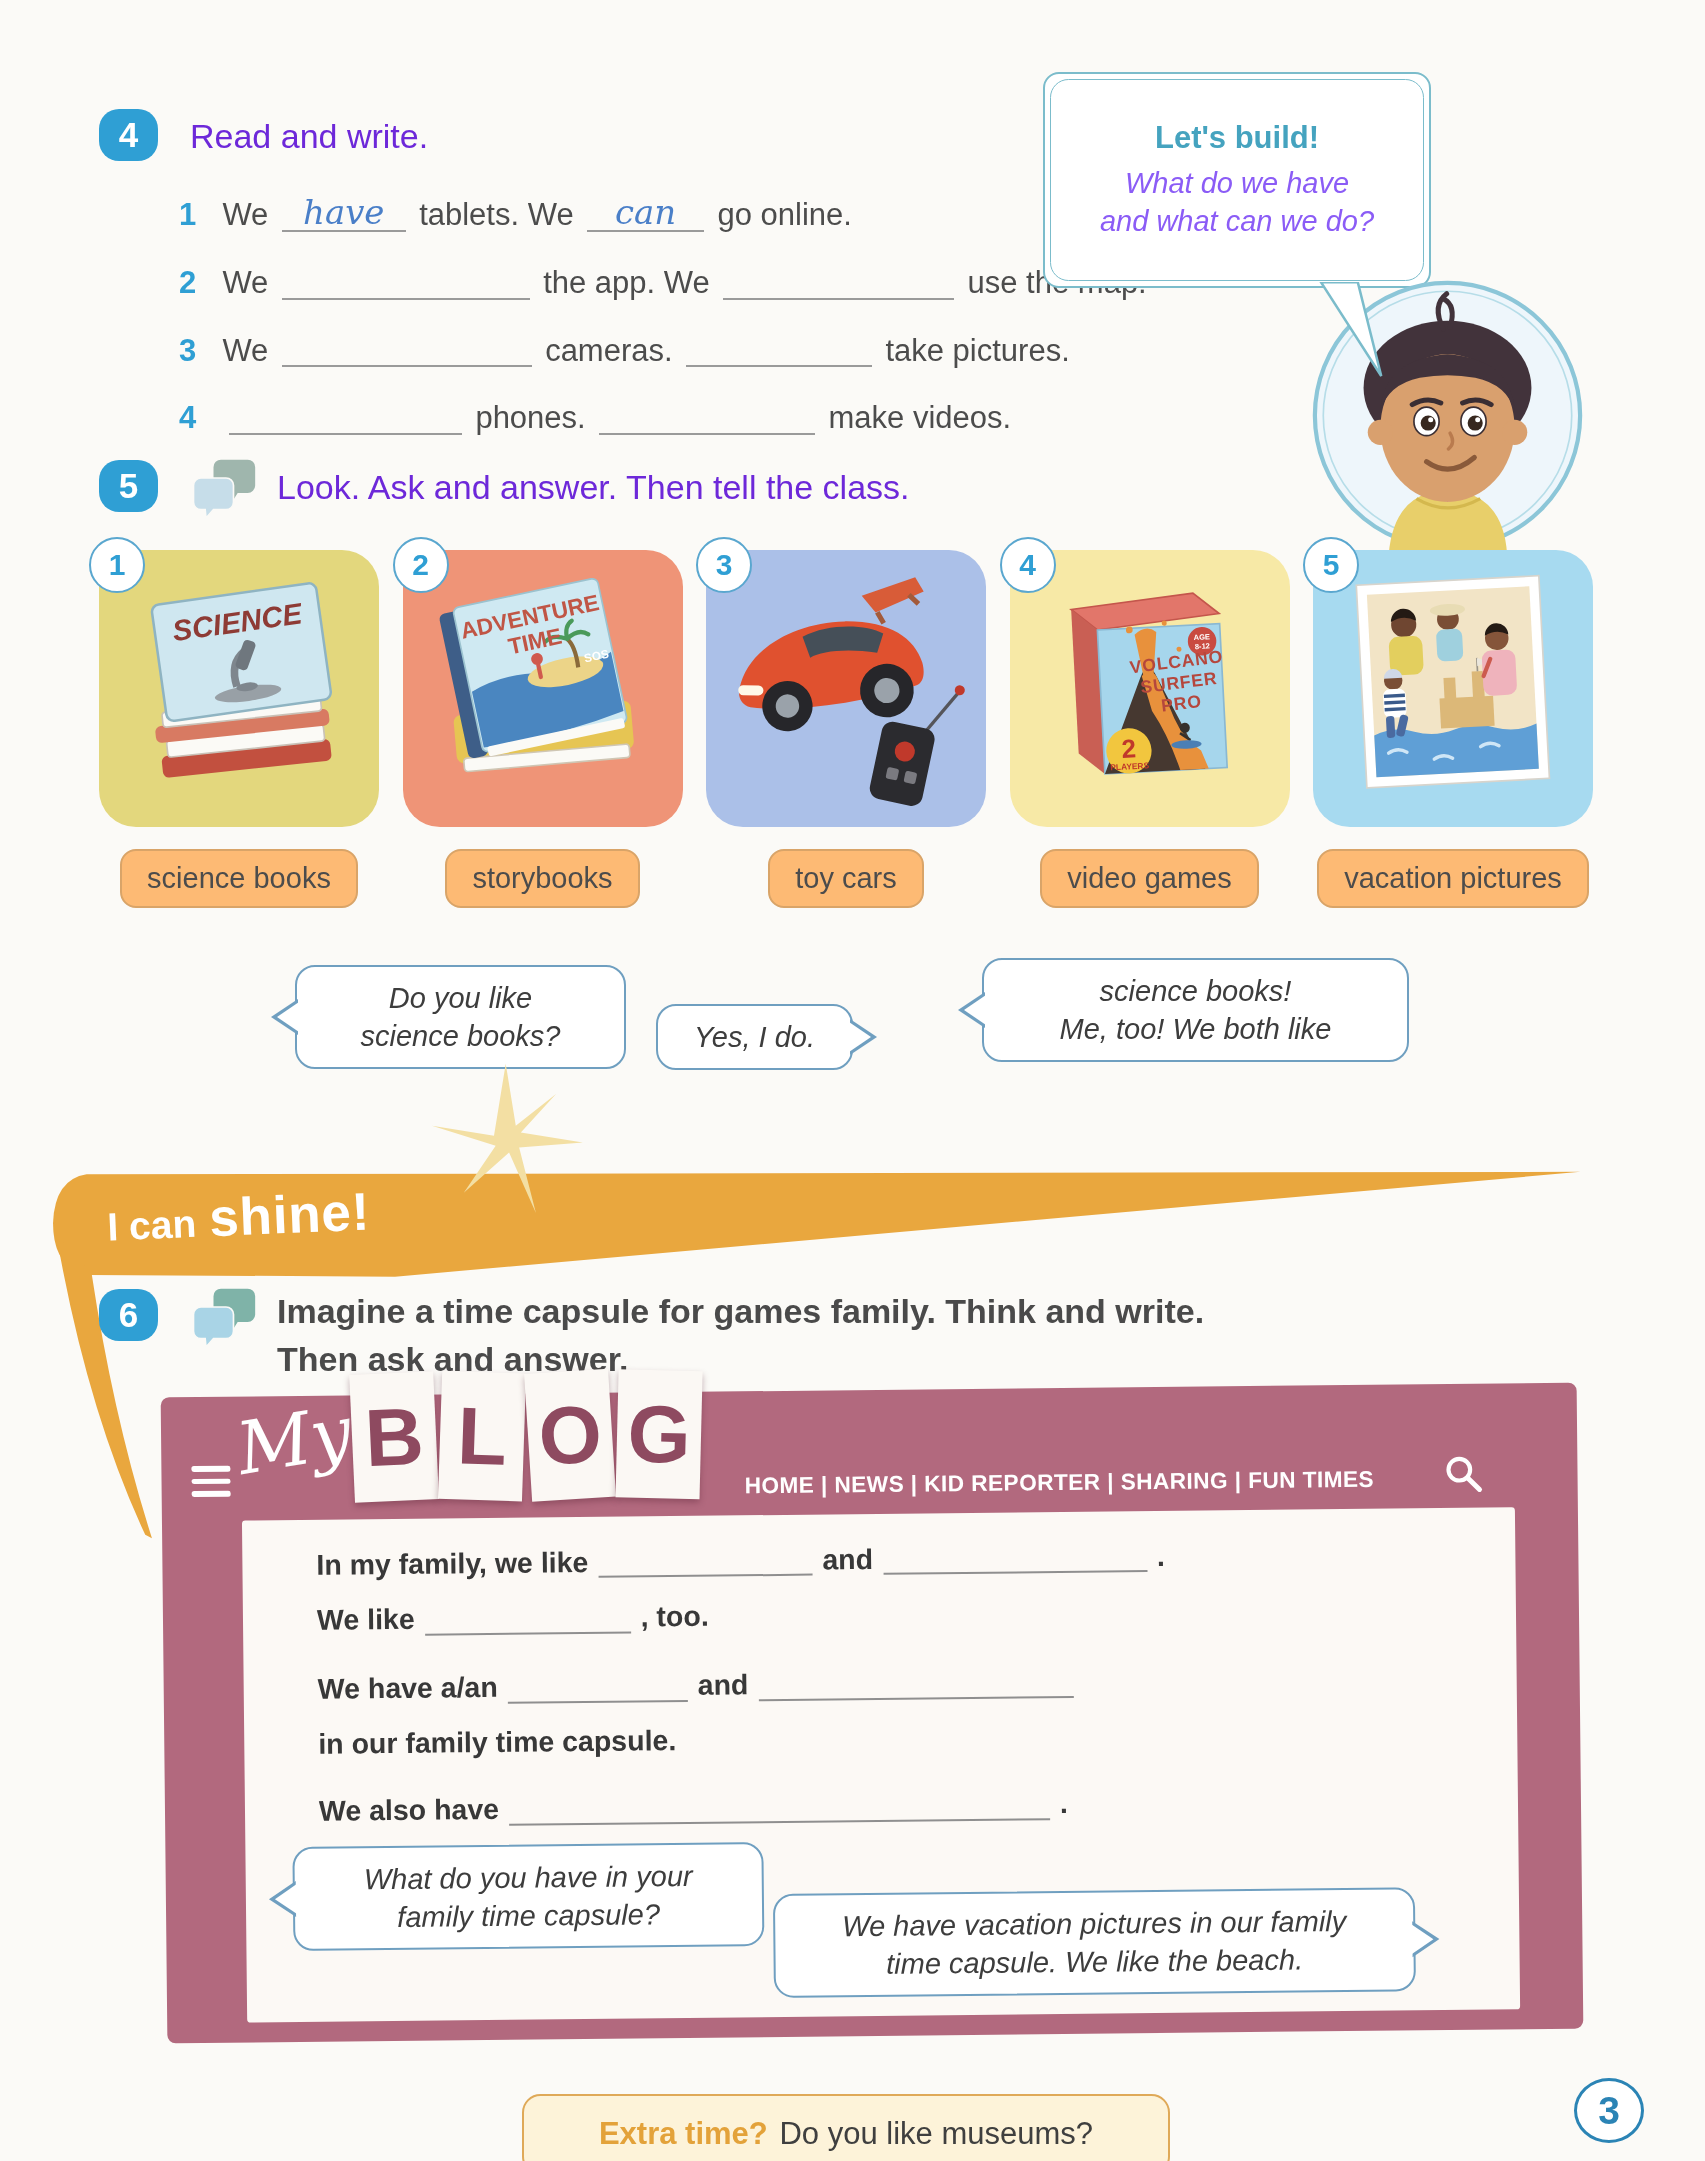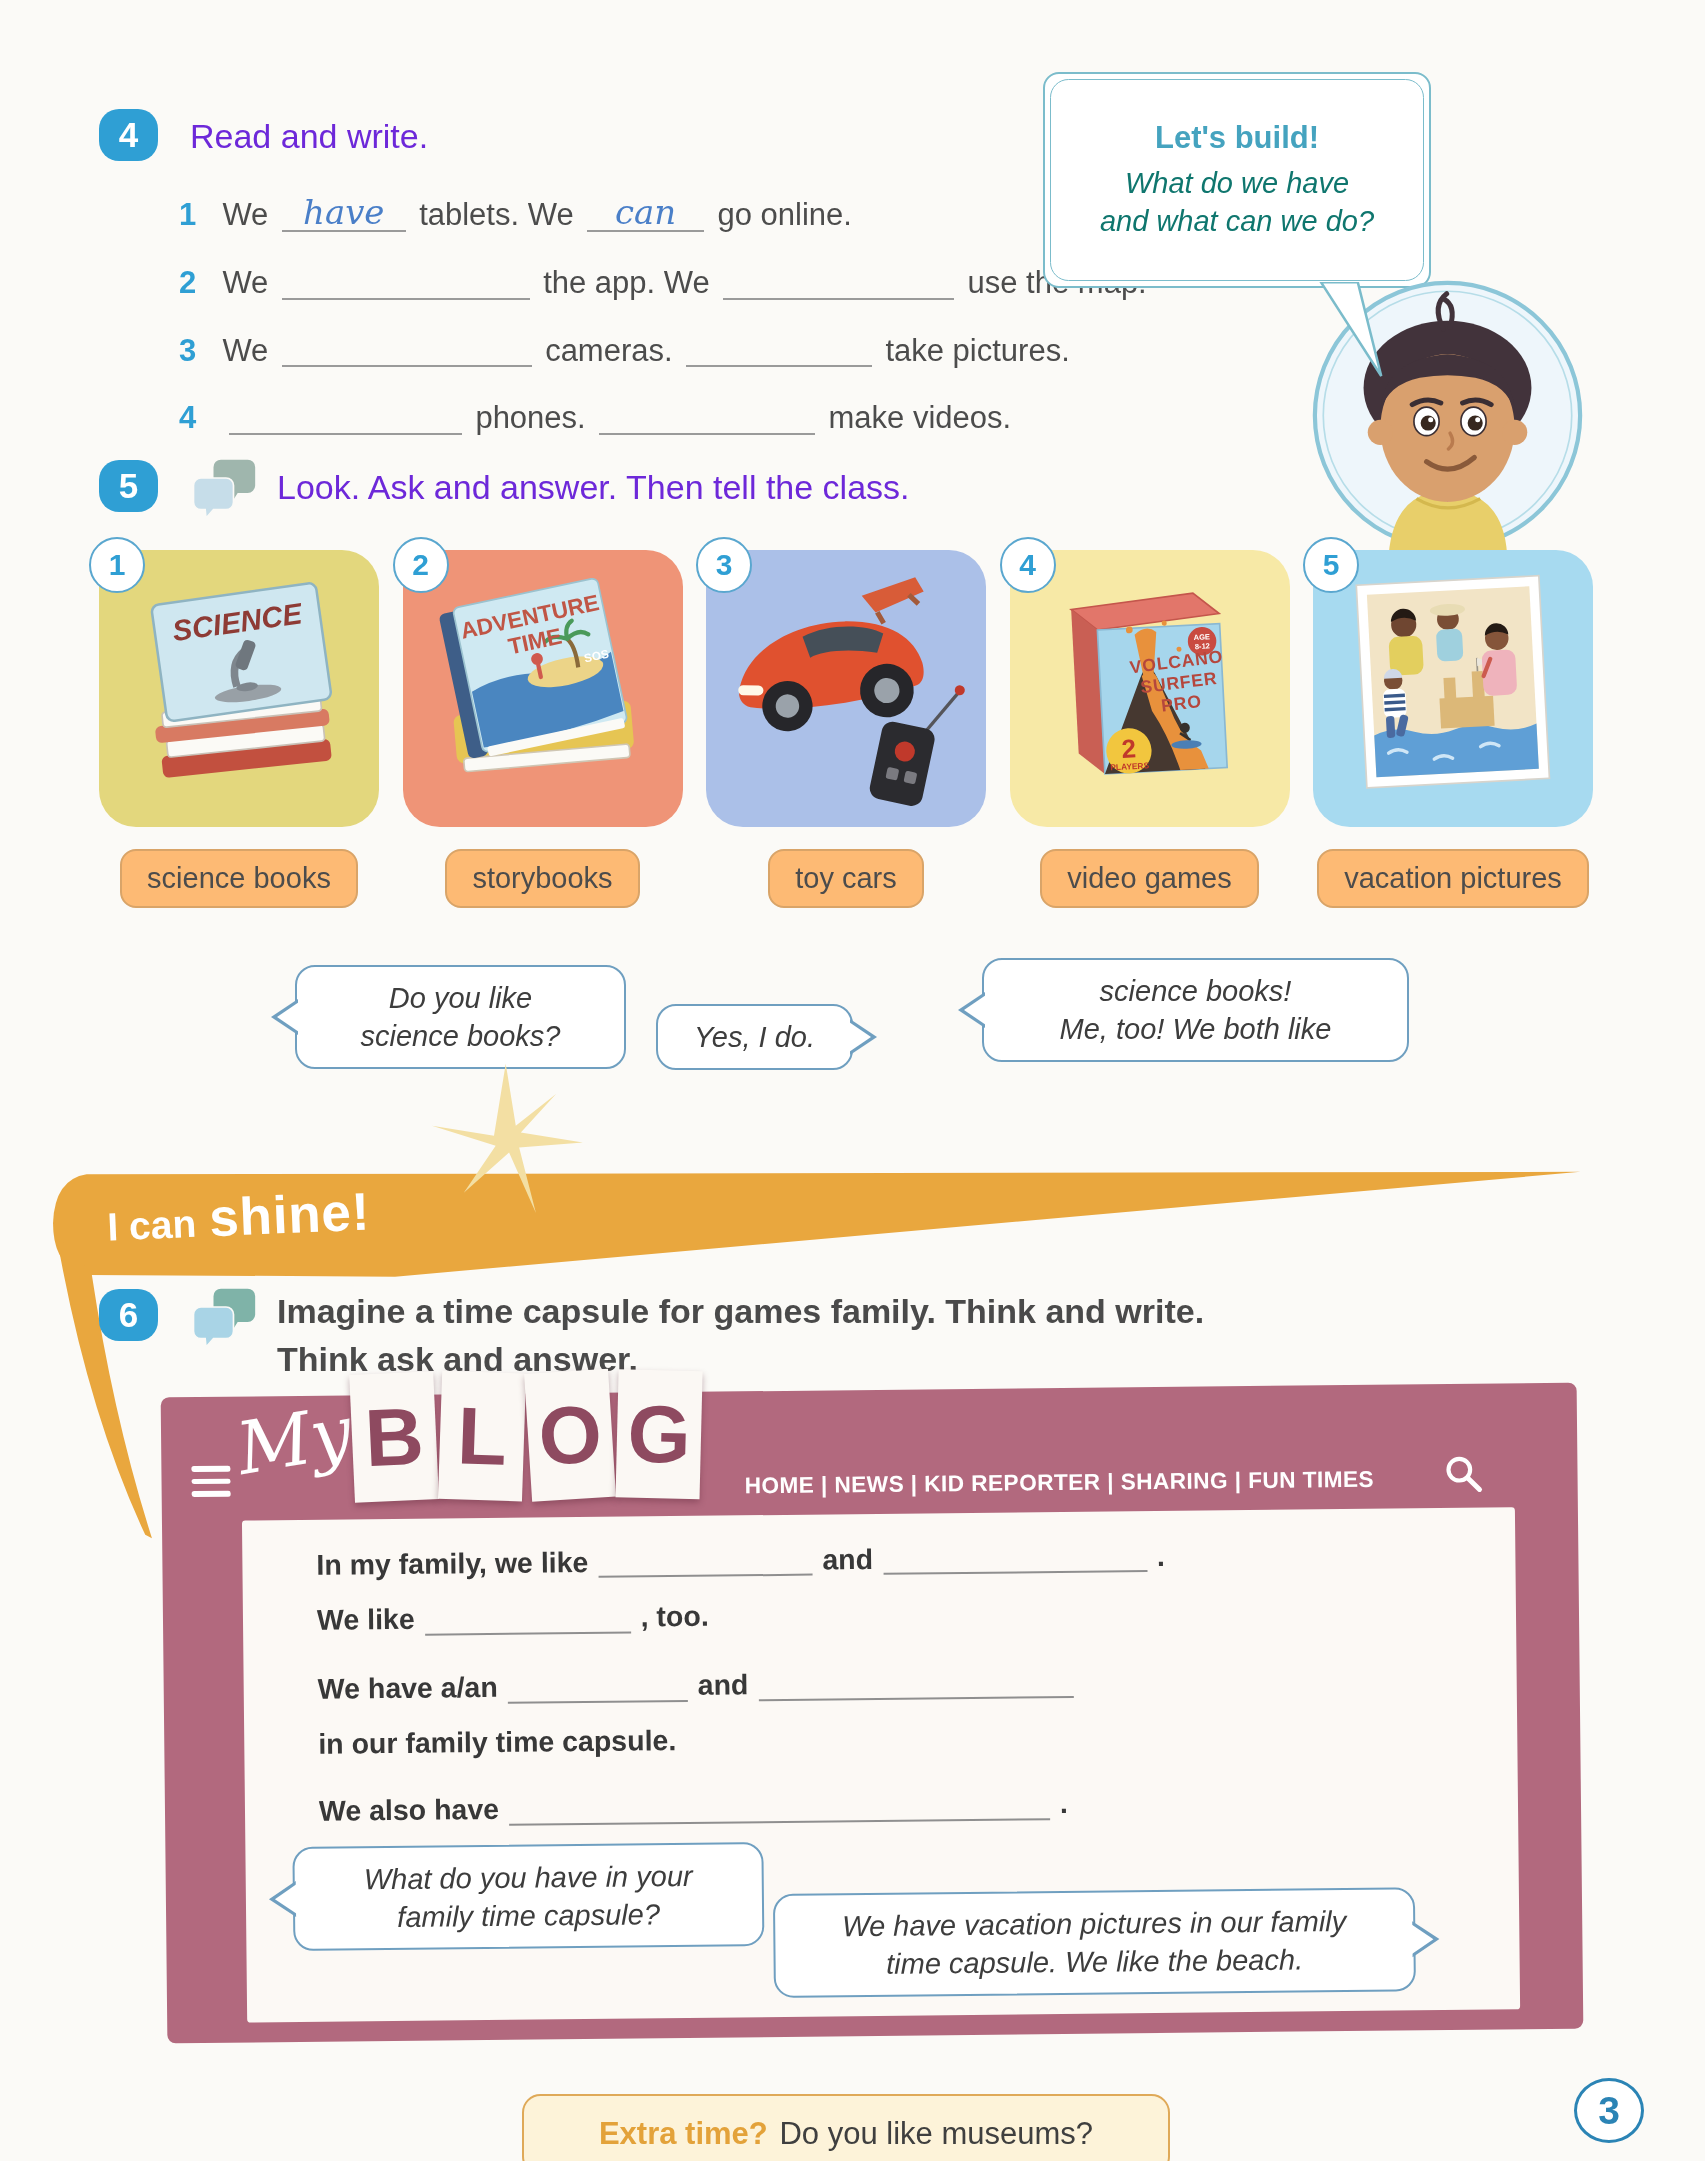--- a/index.html
+++ b/index.html
@@ -21,21 +21,21 @@
   .ex-row{height:50px;margin-bottom:17.6px;font-size:31px;white-space:nowrap;}
   .row-num{display:inline-block;width:40px;color:var(--num-blue,#2f9fd4);font-weight:bold;}
   .seg{margin:0 3.4px;}
 
   
   .letsbuild{position:absolute;left:1043px;top:72px;width:388px;height:216px;background:#fff;
              border:2.5px solid var(--teal,#7bbccb);border-radius:16px;padding:5px;box-sizing:border-box;}
   .lb-inner{width:100%;height:100%;border:1.7px solid var(--teal,#7bbccb);border-radius:18.5px;
             display:flex;flex-direction:column;align-items:center;justify-content:center;box-sizing:border-box;}
   .lb-title{font-size:31px;font-weight:bold;color:#45a3bf;margin-bottom:8.4px;}
-  .lb-line{font-size:29px;font-style:italic;color:#0f766e;line-height:38px;}
+  .lb-line{font-size:29px;font-style:italic;color:#8b5cf6;line-height:38px;}
 
   
   .cards{position:absolute;left:99px;top:550px;display:flex;gap:23.5px;}
   .card-col{display:flex;flex-direction:column;align-items:center;width:280px;}
   .card{position:relative;width:280px;height:277px;border-radius:37px;}
   .card svg{position:absolute;left:0;top:0;}
   .card-num{position:absolute;left:-10px;top:-13.4px;width:52px;height:52px;border-radius:50%;background:#fff;
             border:2.5px solid #5aa7cf;color:var(--num-blue,#2f9fd4);font-weight:bold;font-size:30px;
             display:flex;align-items:center;justify-content:center;z-index:2;}
   .card-label{margin-top:22px;height:55px;border:2.5px solid var(--label-border,#d9a468);border-radius:16px;
@@ -327,21 +327,21 @@
     <span class="shine-small">I can</span><span class="shine-big">shine!</span>
   </div>
 
   <div class="badge" style="left:99px;top:1289px">6</div>
   <svg class="abs" style="left:191px;top:1285px" width="70" height="64" viewBox="0 0 84 76">
     <path d="M36,4 h32 a9,9 0 0 1 9,9 v22 a9,9 0 0 1 -9,9 h-12 l-7,11 l-2,-11 h-11 a9,9 0 0 1 -9,-9 v-22 a9,9 0 0 1 9,-9 Z" fill="#7fb3a8"></path>
     <path d="M12,26 h30 a9,9 0 0 1 9,9 v20 a9,9 0 0 1 -9,9 h-15 l-9,10 l-1,-10 h-5 a9,9 0 0 1 -9,-9 v-20 a9,9 0 0 1 9,-9 Z" fill="#a9d4e6" stroke="#fbfaf7" stroke-width="2"></path>
   </svg>
   <div class="instr">
     <div>Imagine a time capsule for games family. Think and write.</div>
-    <div>Think ask and answer.</div>
+    <div>Then ask and answer.</div>
   </div>
 
   <div class="blog">
     <div class="burger">
         <div></div>
         <div></div>
         <div></div>
       </div>
     <div class="brand-my">My</div>
     <div class="tiles">

